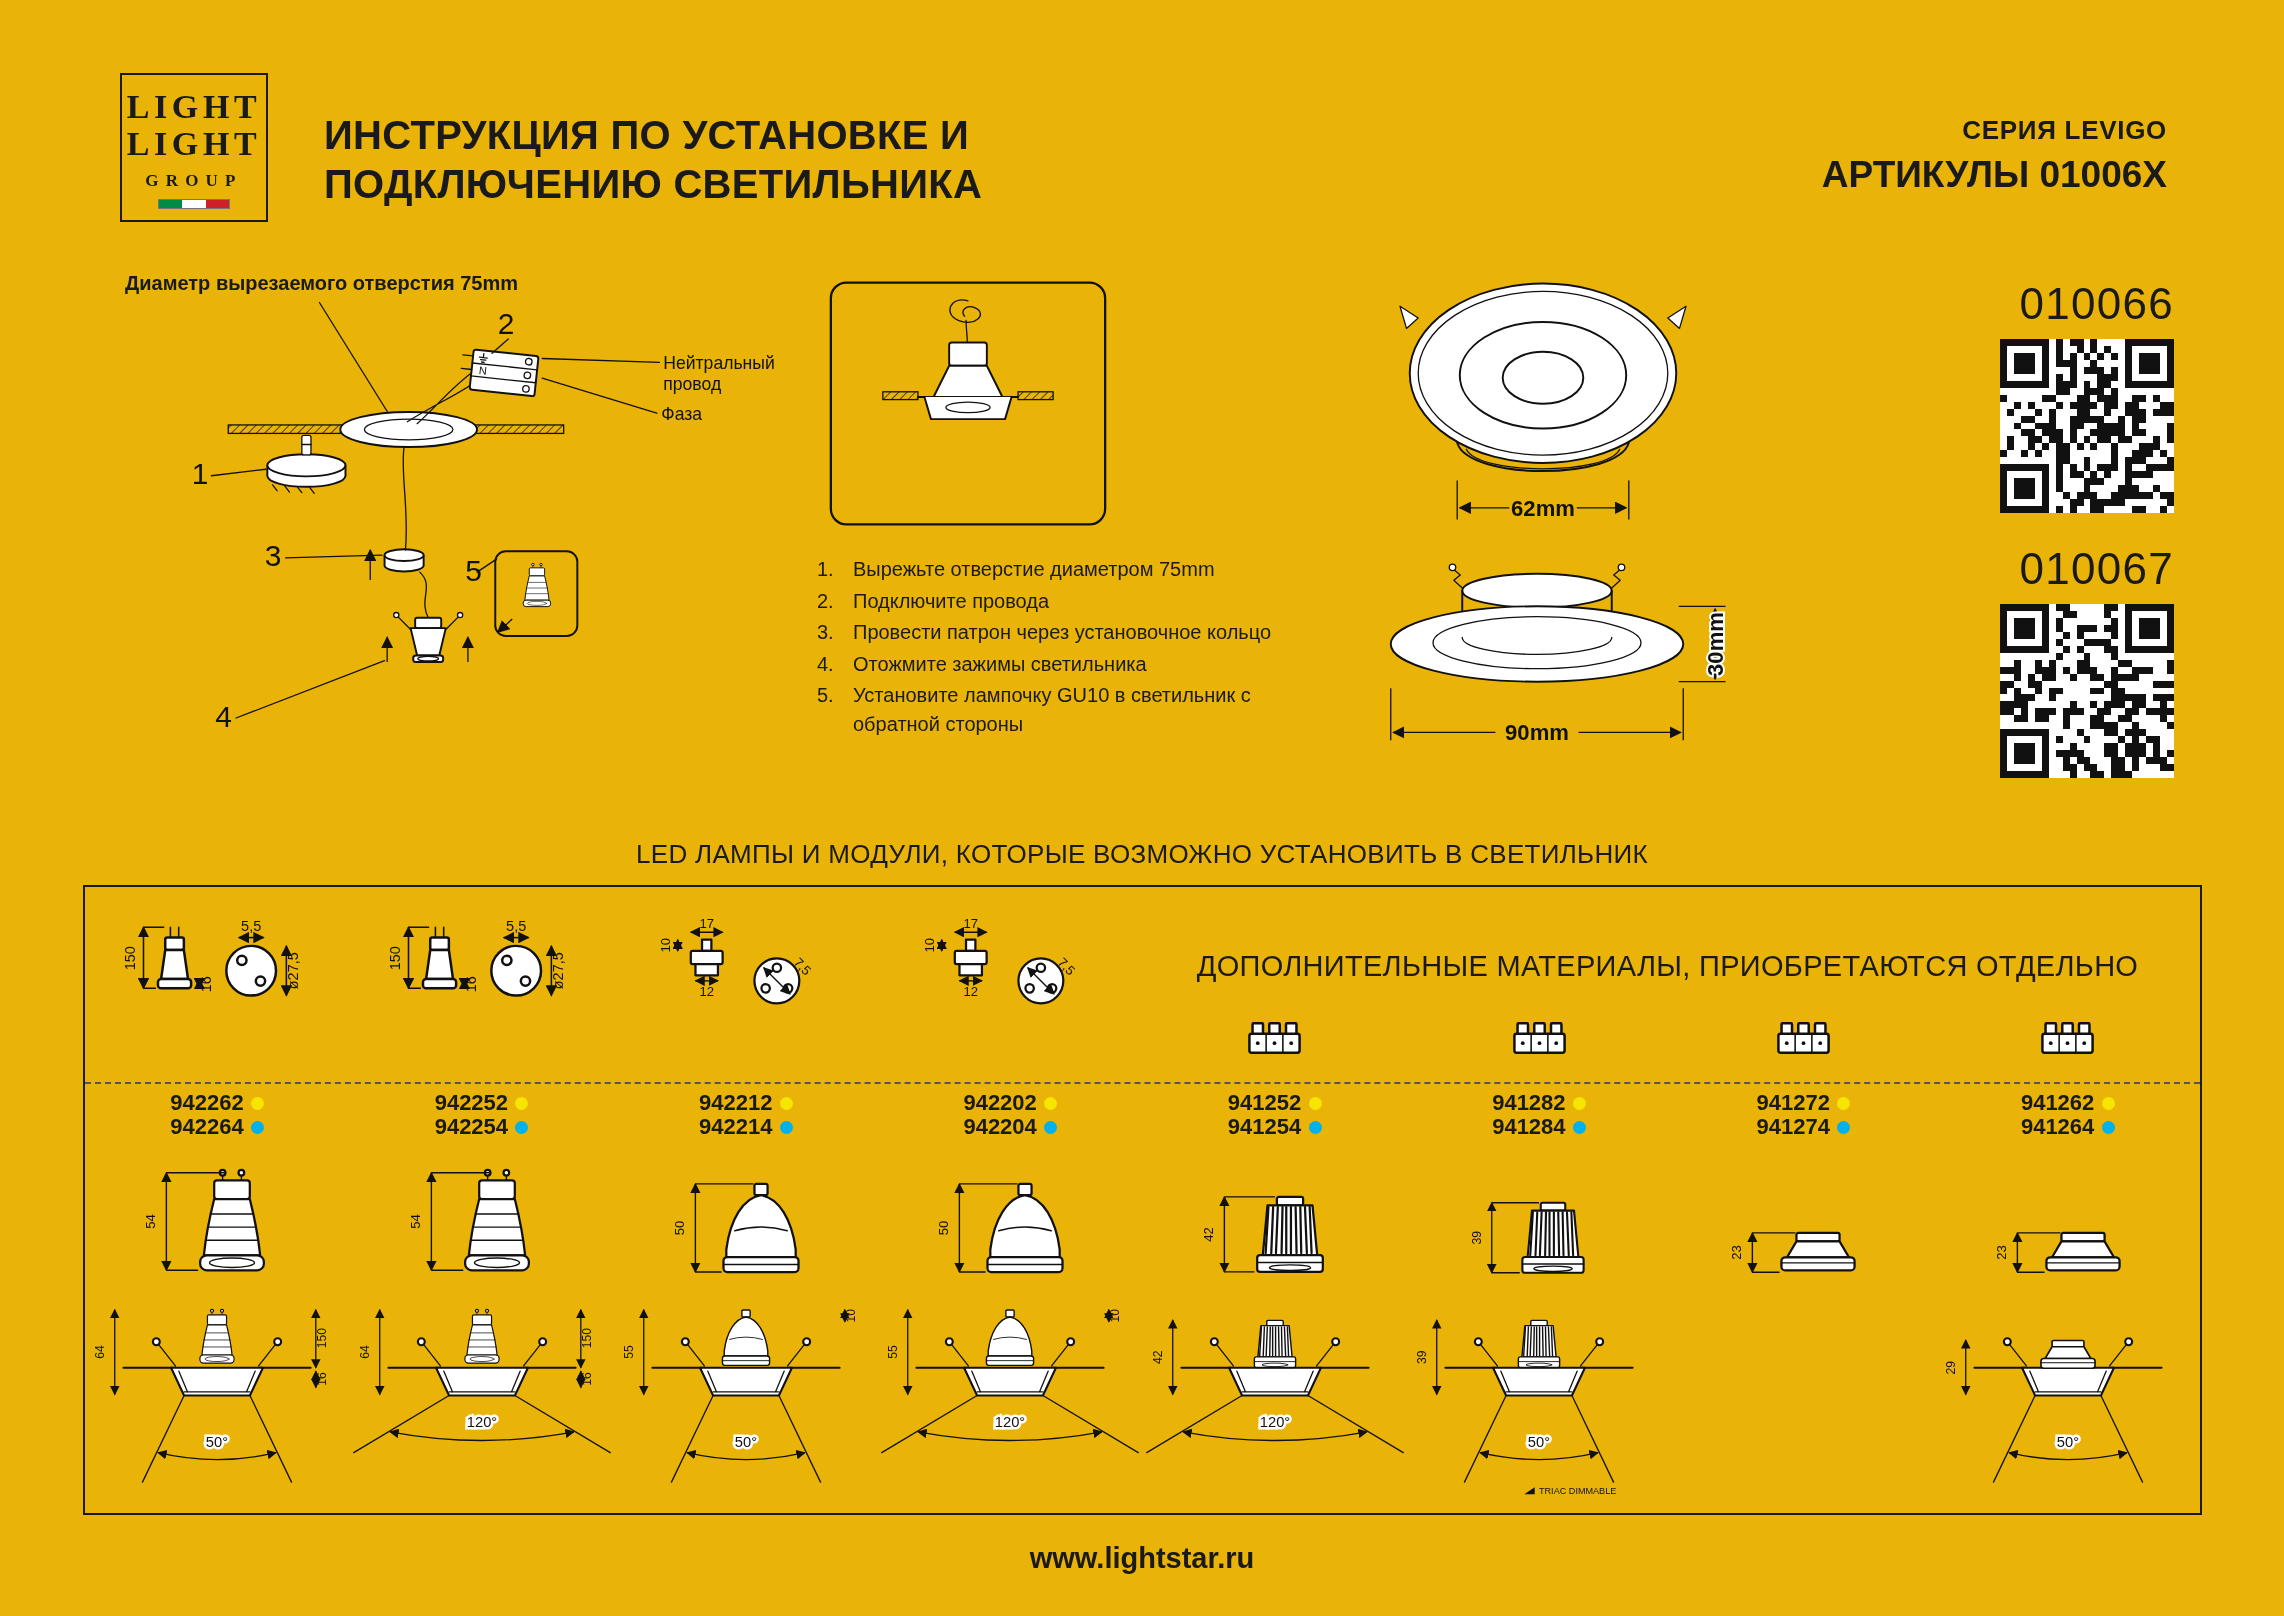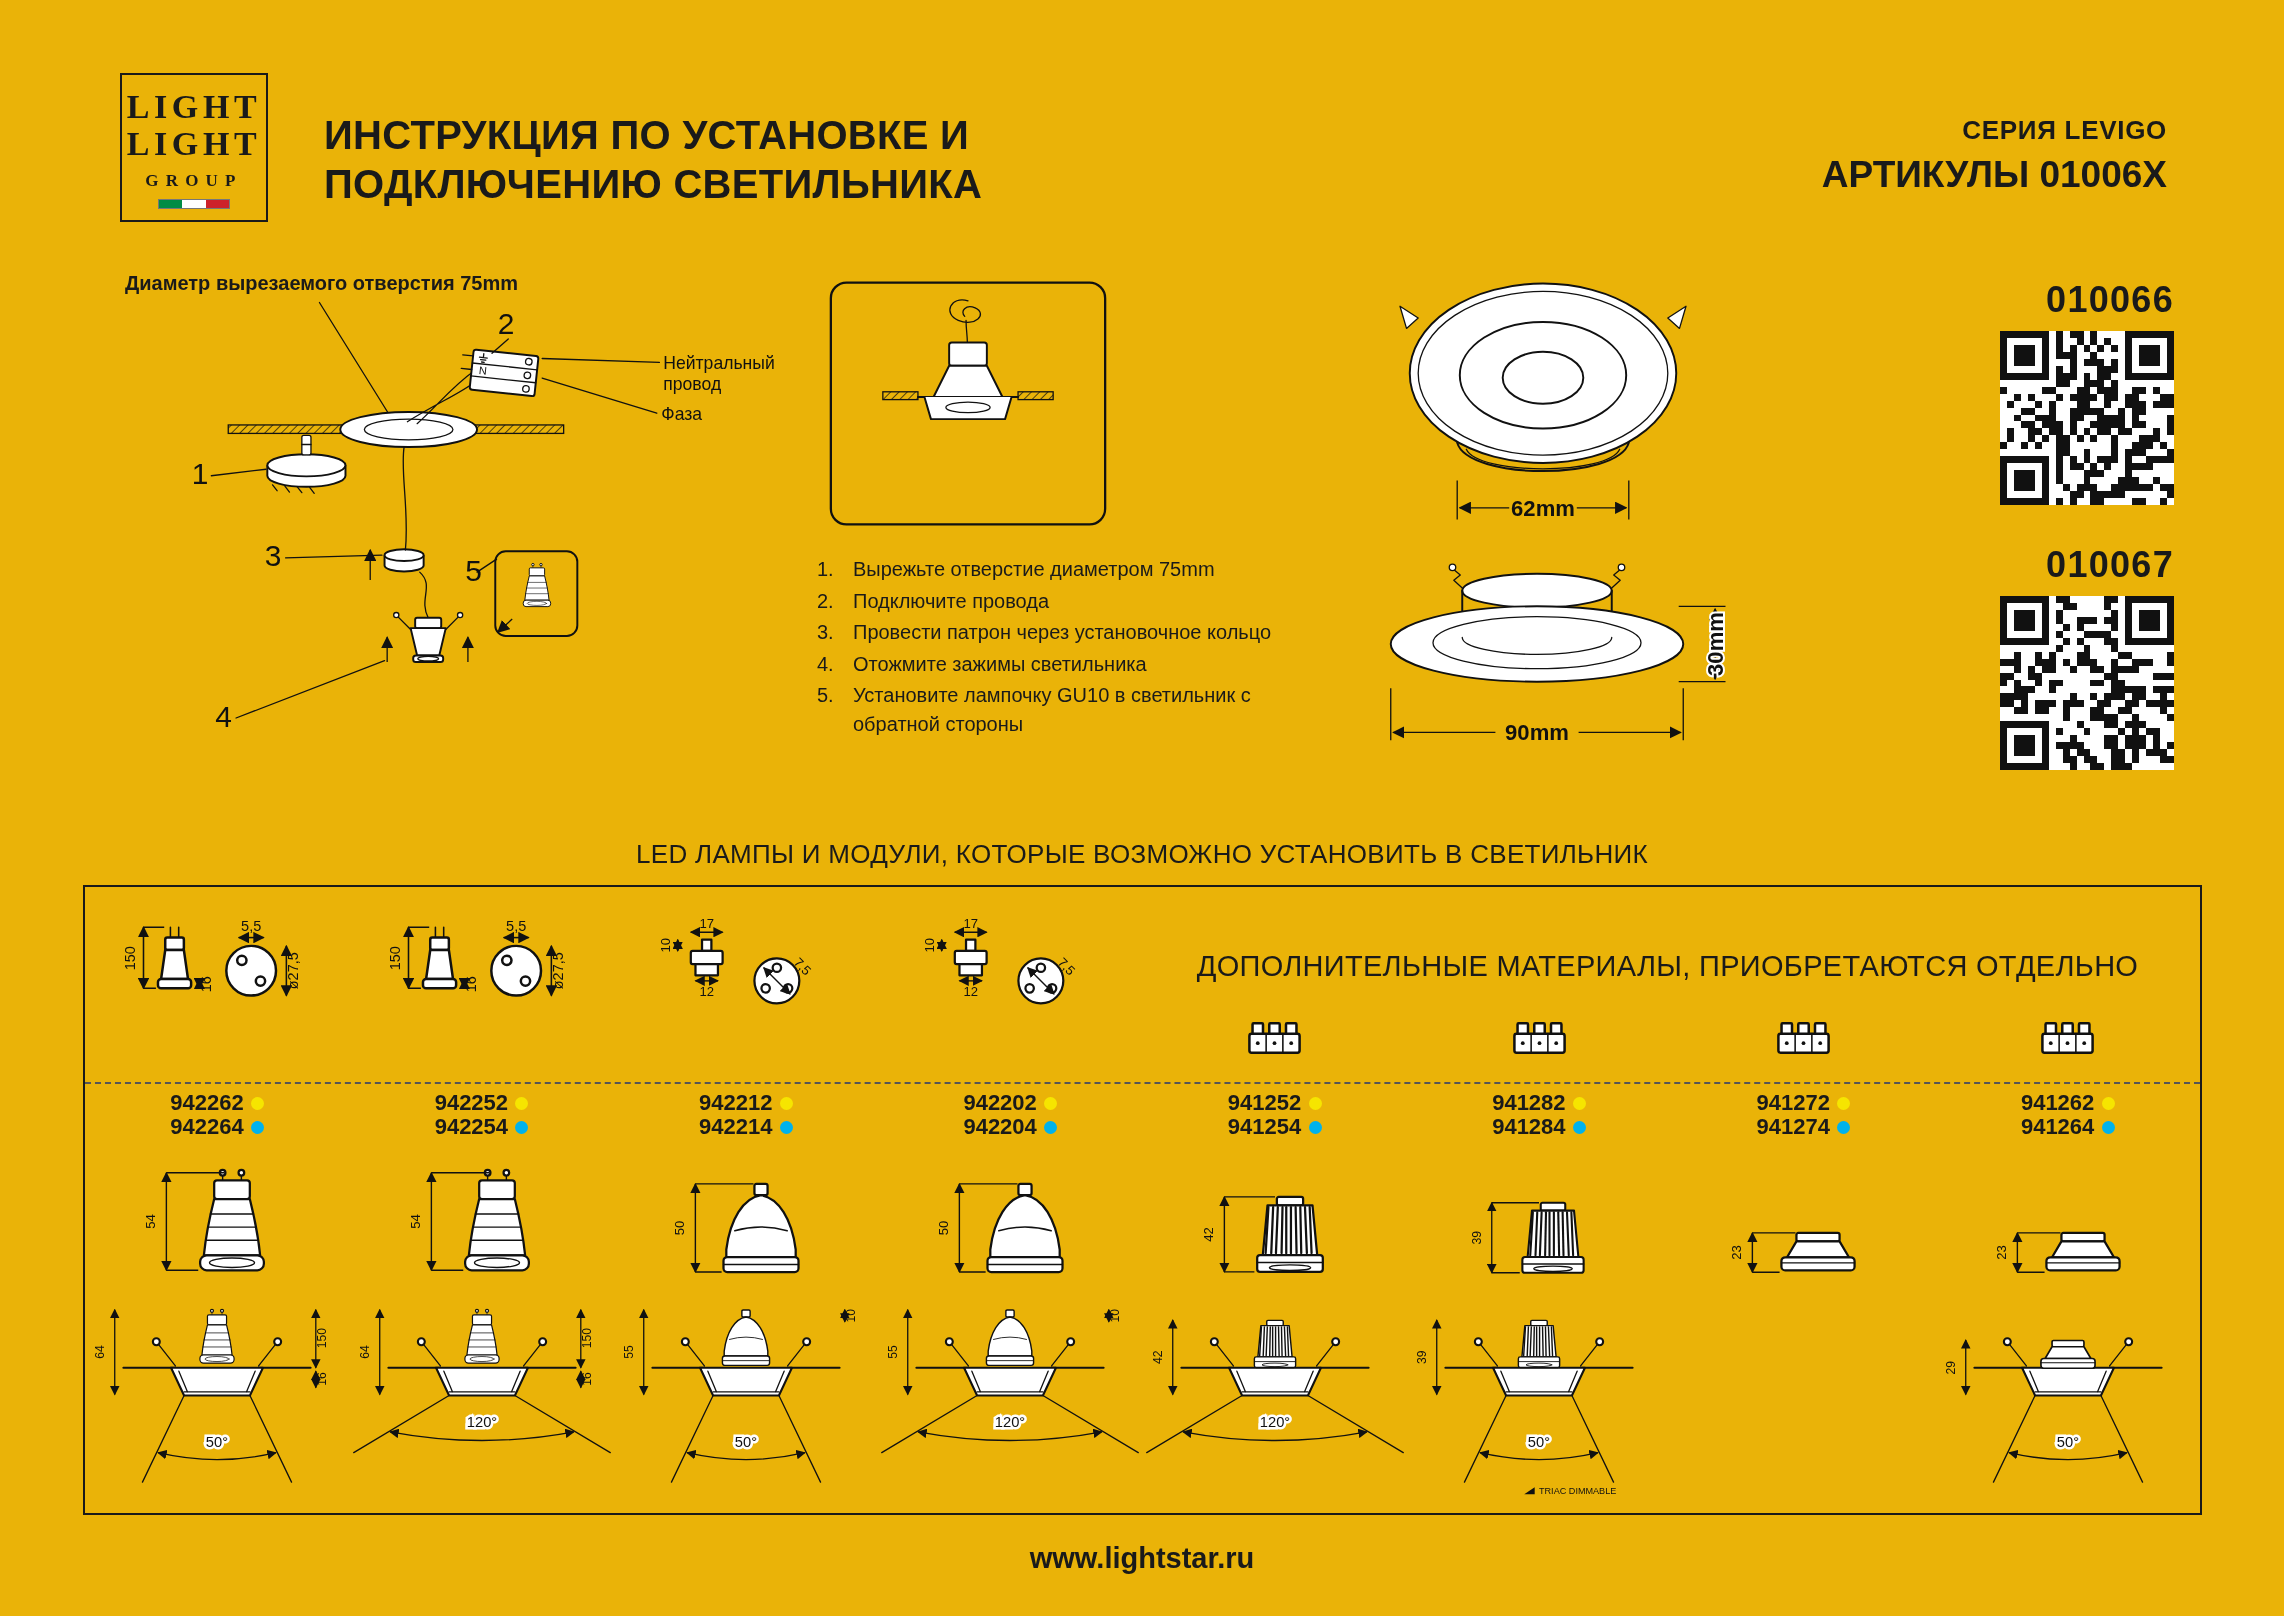--- a/index.html
+++ b/index.html
@@ -45,21 +45,21 @@
   .hole-note{position:absolute;left:125px;top:272px;font-size:20px;font-weight:bold}
 
   .steps{position:absolute;left:817px;top:555px;list-style:none}
   .step{display:flex;font-size:20px;line-height:29px;margin-bottom:2.6px}
   .snum{width:36px;flex:none}
   .stext{width:430px}
 
   .product{position:absolute;width:195px;text-align:right}
   .p1{left:1979px;top:279px}
   .p2{left:1979px;top:544px}
-  .pcode{font-size:36px;font-weight:700;letter-spacing:1.3px}
+  .pcode{font-size:44px;font-weight:400;letter-spacing:1.3px}
   .qr{width:174px;height:174px;margin:10.4px 0 0 auto;background:#fff}
 
   .led-title{position:absolute;left:0;right:0;top:839px;text-align:center;font-size:26px;letter-spacing:0.3px}
 
   .led-box{position:absolute;left:83px;top:885px;width:2119px;height:630px;border:2px solid #1a1a1a}
   .dash{position:absolute;left:0;right:0;top:195px;border-top:2px dashed #555}
   .extras{position:absolute;left:1065px;top:63px;width:1035px;text-align:center;font-size:29px;letter-spacing:0.3px}
   .led-cols{display:flex;height:100%}
   .col{flex:1;position:relative;display:flex;flex-direction:column;align-items:center}
   .topzone{height:195px;width:100%;display:flex;justify-content:center}

